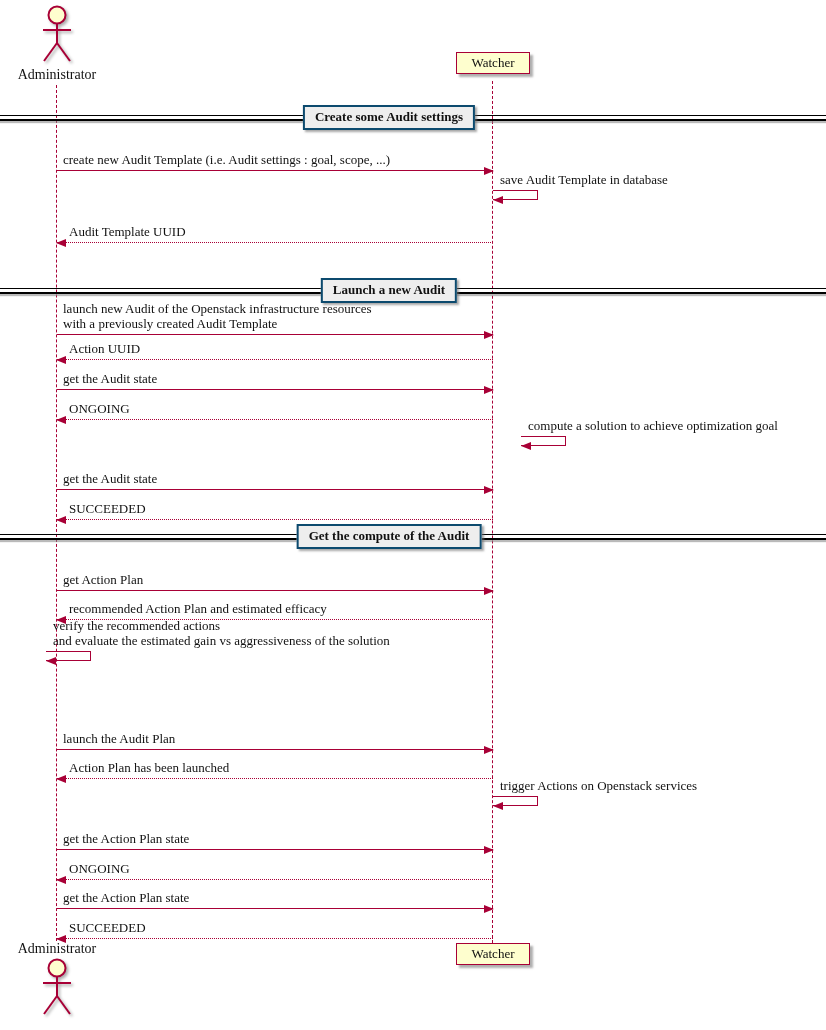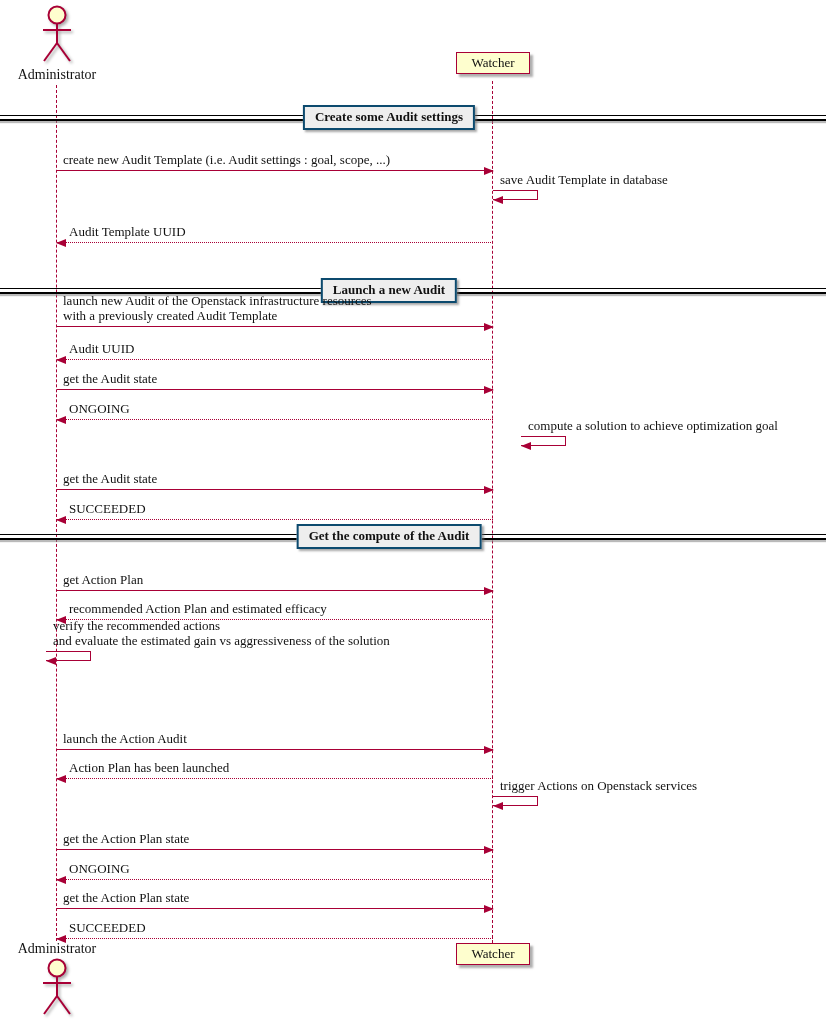--- a/index.html
+++ b/index.html
@@ -89,30 +89,30 @@
     <div class="msg-line dotted">
         <span class="ah ah-l"></span>
       </div>
   </div>
 
   <div class="divider" style="top:248px;margin-top:30px;">
     <div class="divider-line"></div>
     <div class="divider-box">Launch a new Audit</div>
   </div>
 
-  <div class="msg right" style="top:281px;">
+  <div class="msg right" style="top:289px;">
     <div class="msg-text">launch new Audit of the Openstack infrastructure resources</div>
     <div class="msg-text">with a previously created Audit Template</div>
     <div class="msg-line">
         <span class="ah ah-r"></span>
       </div>
   </div>
 
   <div class="msg left" style="top:329px;">
-    <div class="msg-text">Audit UUID</div>
+    <div class="msg-text">Action UUID</div>
     <div class="msg-line dotted">
         <span class="ah ah-l"></span>
       </div>
   </div>
 
   <div class="msg right" style="top:359px;">
     <div class="msg-text">get the Audit state</div>
     <div class="msg-line">
         <span class="ah ah-r"></span>
       </div>
@@ -168,21 +168,21 @@
   <div class="selfmsg" style="left:46px; top:618px;">
     <div class="msg-text">verify the recommended actions</div>
     <div class="msg-text">and evaluate the estimated gain vs aggressiveness of the solution</div>
     <div class="loop">
         <span class="ah ah-l"></span>
       </div>
   </div>
 
 
   <div class="msg right" style="top:719px;">
-    <div class="msg-text">launch the Action Audit</div>
+    <div class="msg-text">launch the Audit Plan</div>
     <div class="msg-line">
         <span class="ah ah-r"></span>
       </div>
   </div>
 
   <div class="msg left" style="top:748px;">
     <div class="msg-text">Action Plan has been launched</div>
     <div class="msg-line dotted">
         <span class="ah ah-l"></span>
       </div>

